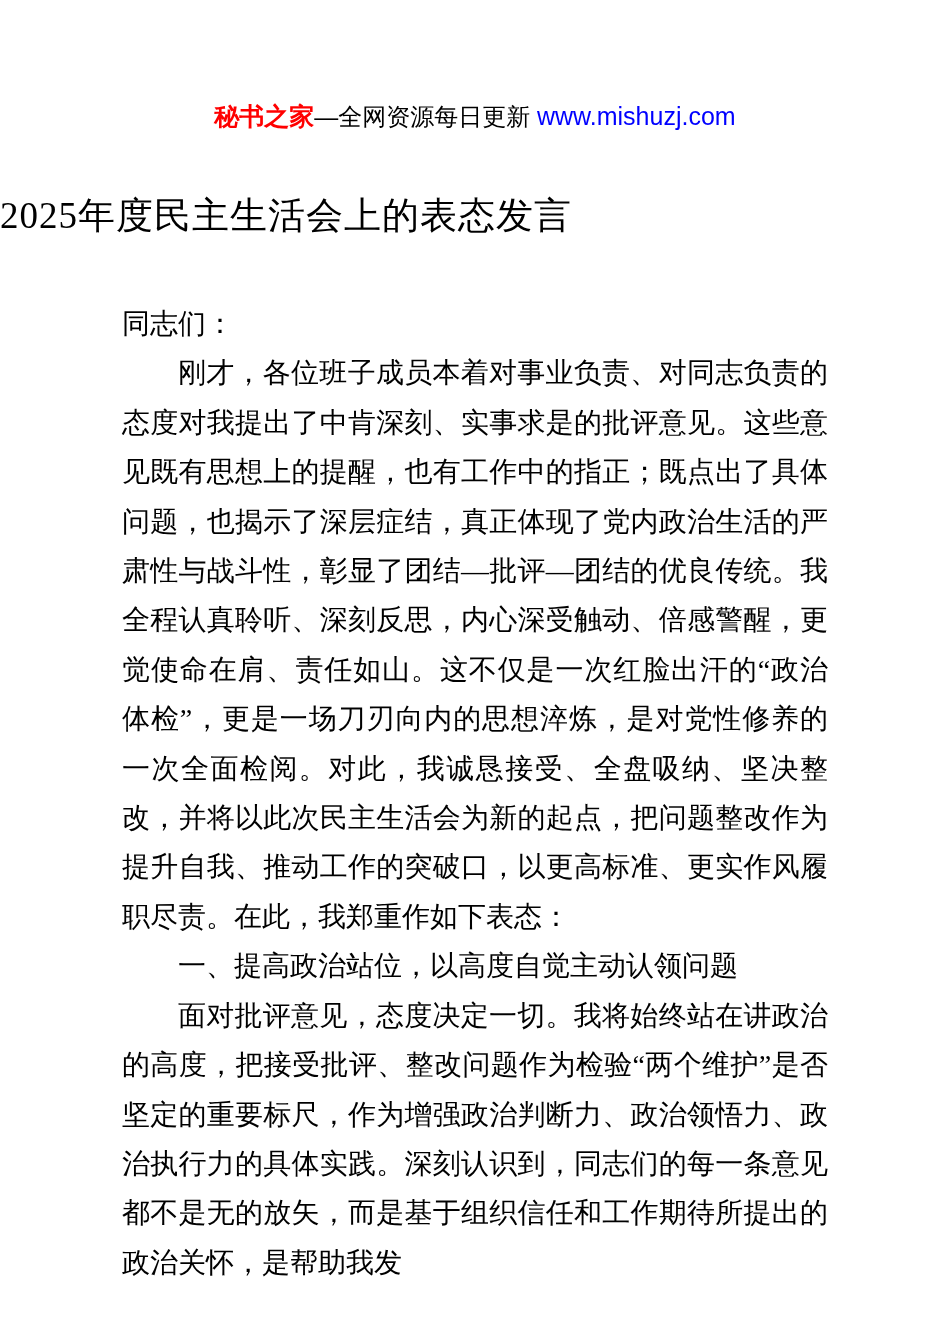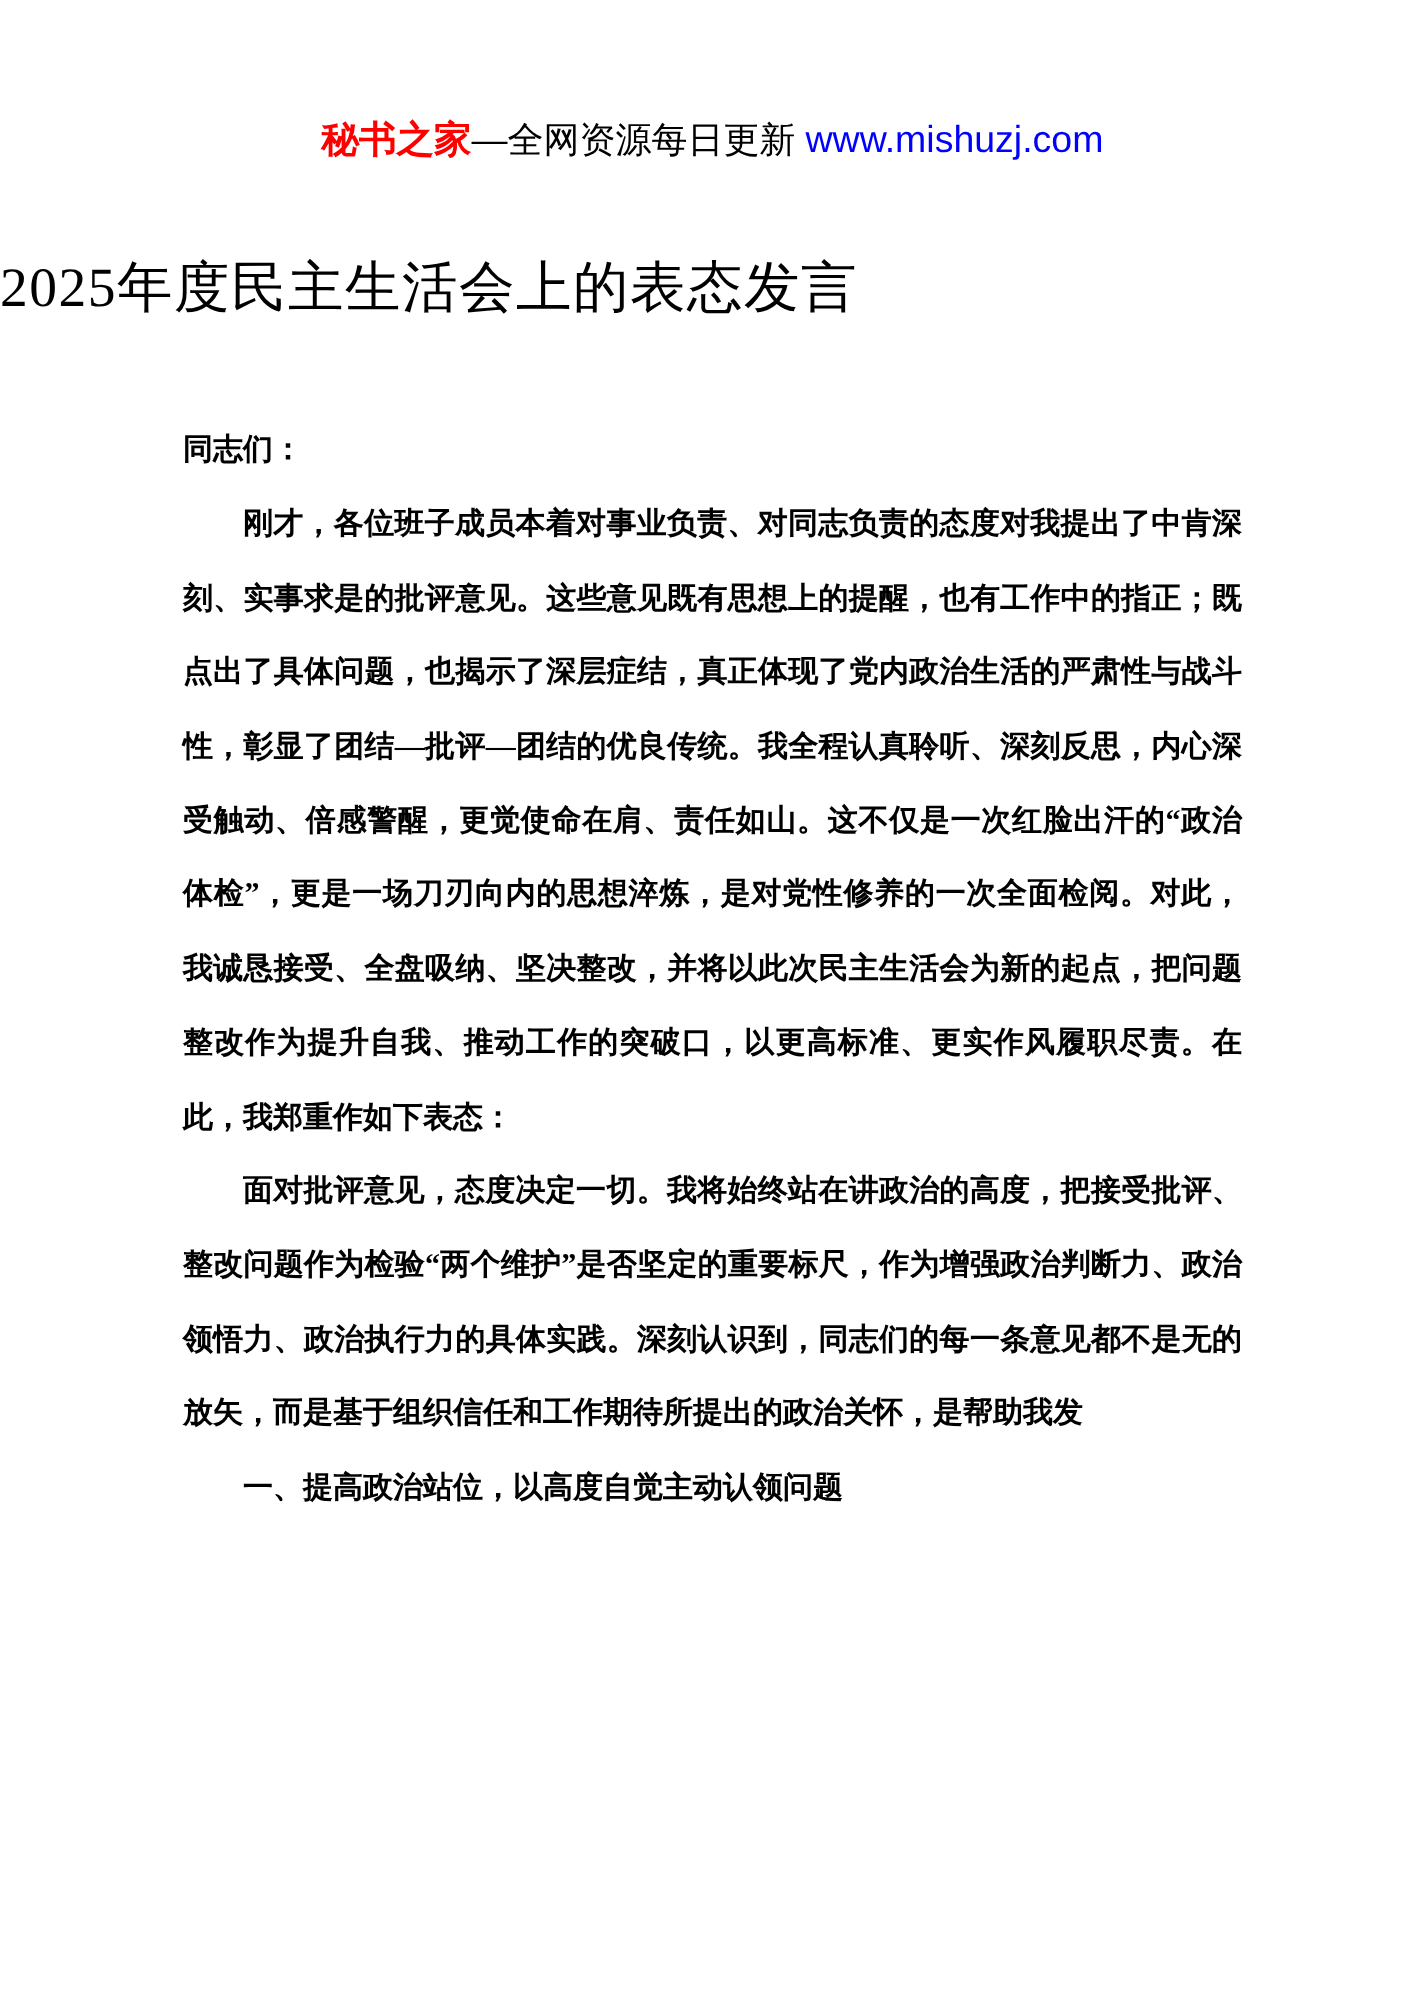--- a/index.html
+++ b/index.html
@@ -11,21 +11,21 @@
     position: relative;
     width: 950px;
     height: 1344px;
     margin: 0 auto;
     background: #ffffff;
     overflow: hidden;
     font-family: "Liberation Serif", "DejaVu Serif", serif;
     color: #000000;
   }
   .doc-header {
-    padding-top: 77px;
+    padding-top: 100px;
     text-align: center;
     font-size: 24px;
     line-height: 32px;
     white-space: nowrap;
   }
   .doc-header .brand {
     font-family: "Liberation Sans", "DejaVu Sans", sans-serif;
     font-weight: bold;
     font-size: 25px;
   }
@@ -41,24 +41,23 @@
     margin: 58px 0 0 0;
     text-align: left;
     font-size: 37px;
     line-height: 50px;
     font-weight: normal;
     letter-spacing: 1px;
   }
   .doc-body {
     width: 706px;
     margin: 58px auto 0 auto;
-    font-size: 20px;
+    font-size: 28px;
     line-height: 49.4px;
     text-align: justify;
-    font-weight: bold;
   }
   .doc-body p.para {
     margin: 0;
     padding: 0;
   }
   .doc-body p.indent {
     text-indent: 2em;
   }
 </style>
 </head>
@@ -69,17 +68,17 @@
   <div class="doc-header">
     <span class="brand" style="color: rgb(255, 0, 0);">秘书之家</span><span class="tagline" style="color: rgb(0, 0, 0);">—全网资源每日更新 </span><span class="url" style="color: rgb(0, 0, 255);">www.mishuzj.com</span>
   </div>
 
   <h1 class="doc-title">2025年度民主生活会上的表态发言</h1>
 
   <div class="doc-body">
 
   <p class="para">同志们：</p>
       <p class="para indent">刚才，各位班子成员本着对事业负责、对同志负责的态度对我提出了中肯深刻、实事求是的批评意见。这些意见既有思想上的提醒，也有工作中的指正；既点出了具体问题，也揭示了深层症结，真正体现了党内政治生活的严肃性与战斗性，彰显了团结—批评—团结的优良传统。我全程认真聆听、深刻反思，内心深受触动、倍感警醒，更觉使命在肩、责任如山。这不仅是一次红脸出汗的“政治体检”，更是一场刀刃向内的思想淬炼，是对党性修养的一次全面检阅。对此，我诚恳接受、全盘吸纳、坚决整改，并将以此次民主生活会为新的起点，把问题整改作为提升自我、推动工作的突破口，以更高标准、更实作风履职尽责。在此，我郑重作如下表态：</p>
+      <p class="para indent">一、提高政治站位，以高度自觉主动认领问题</p>
       <p class="para indent">面对批评意见，态度决定一切。我将始终站在讲政治的高度，把接受批评、整改问题作为检验“两个维护”是否坚定的重要标尺，作为增强政治判断力、政治领悟力、政治执行力的具体实践。深刻认识到，同志们的每一条意见都不是无的放矢，而是基于组织信任和工作期待所提出的政治关怀，是帮助我发</p>
-      <p class="para indent">一、提高政治站位，以高度自觉主动认领问题</p>
     </div>
 
 </div>
 
 </body></html>

